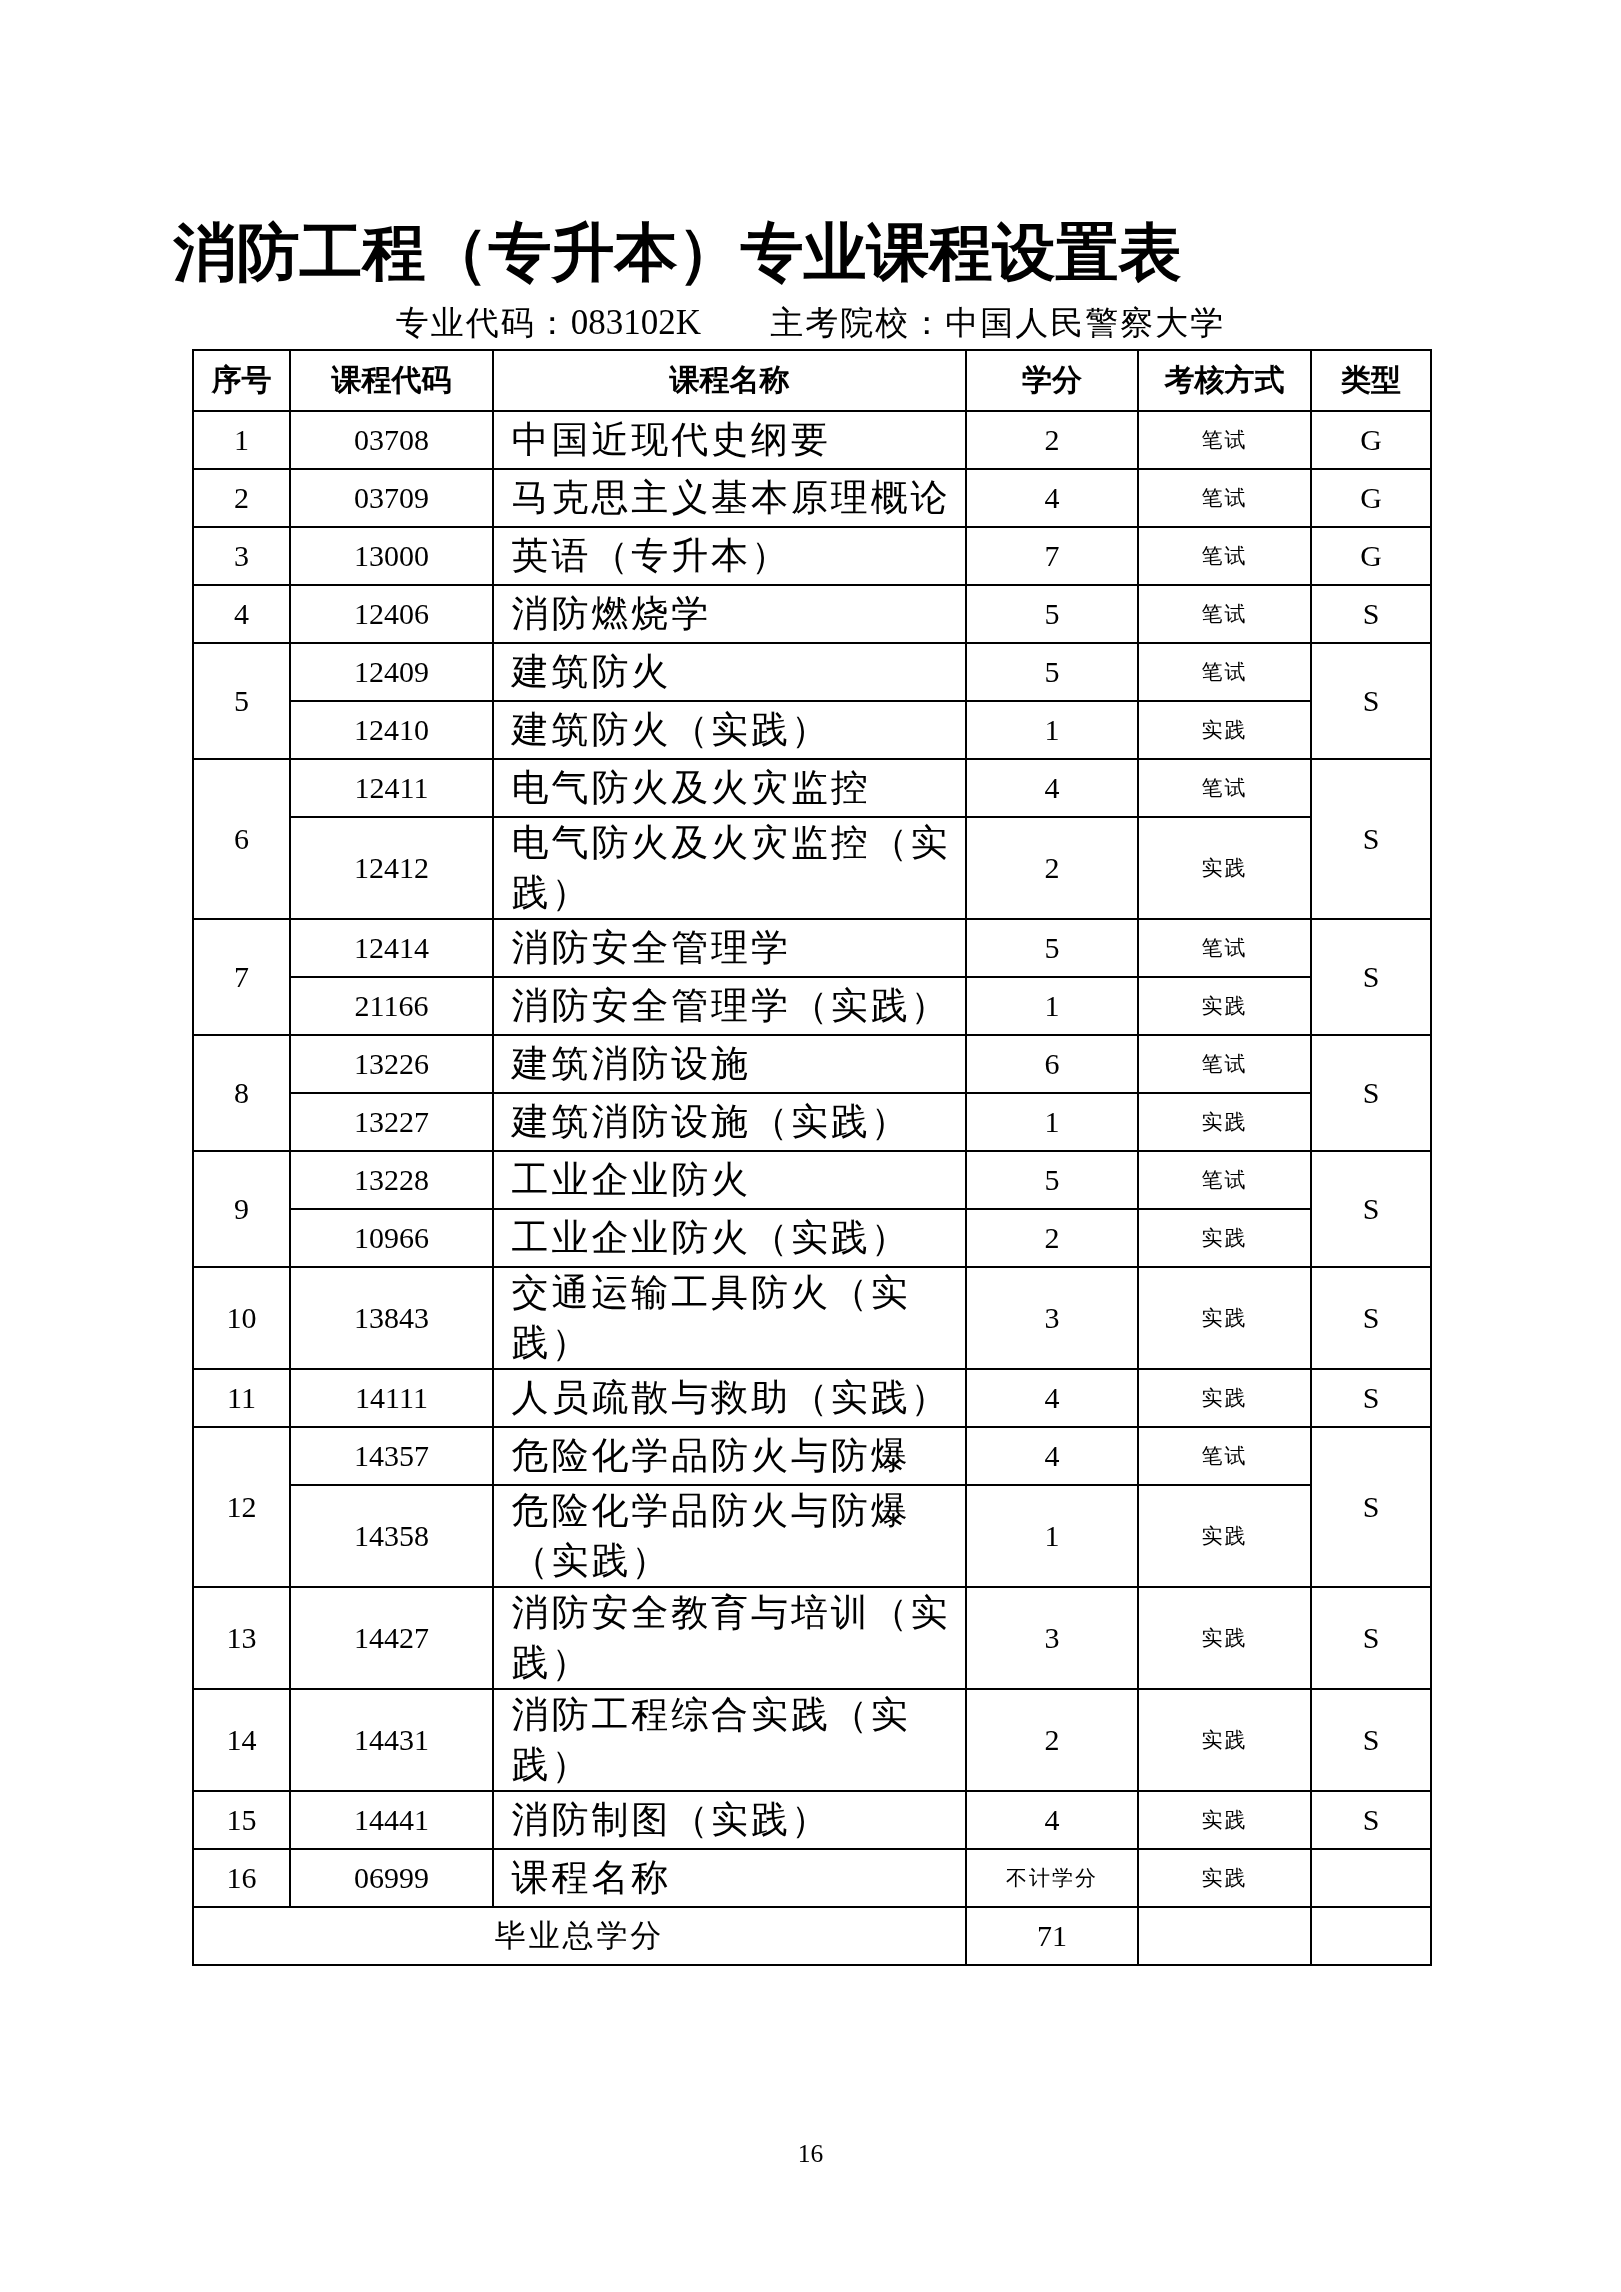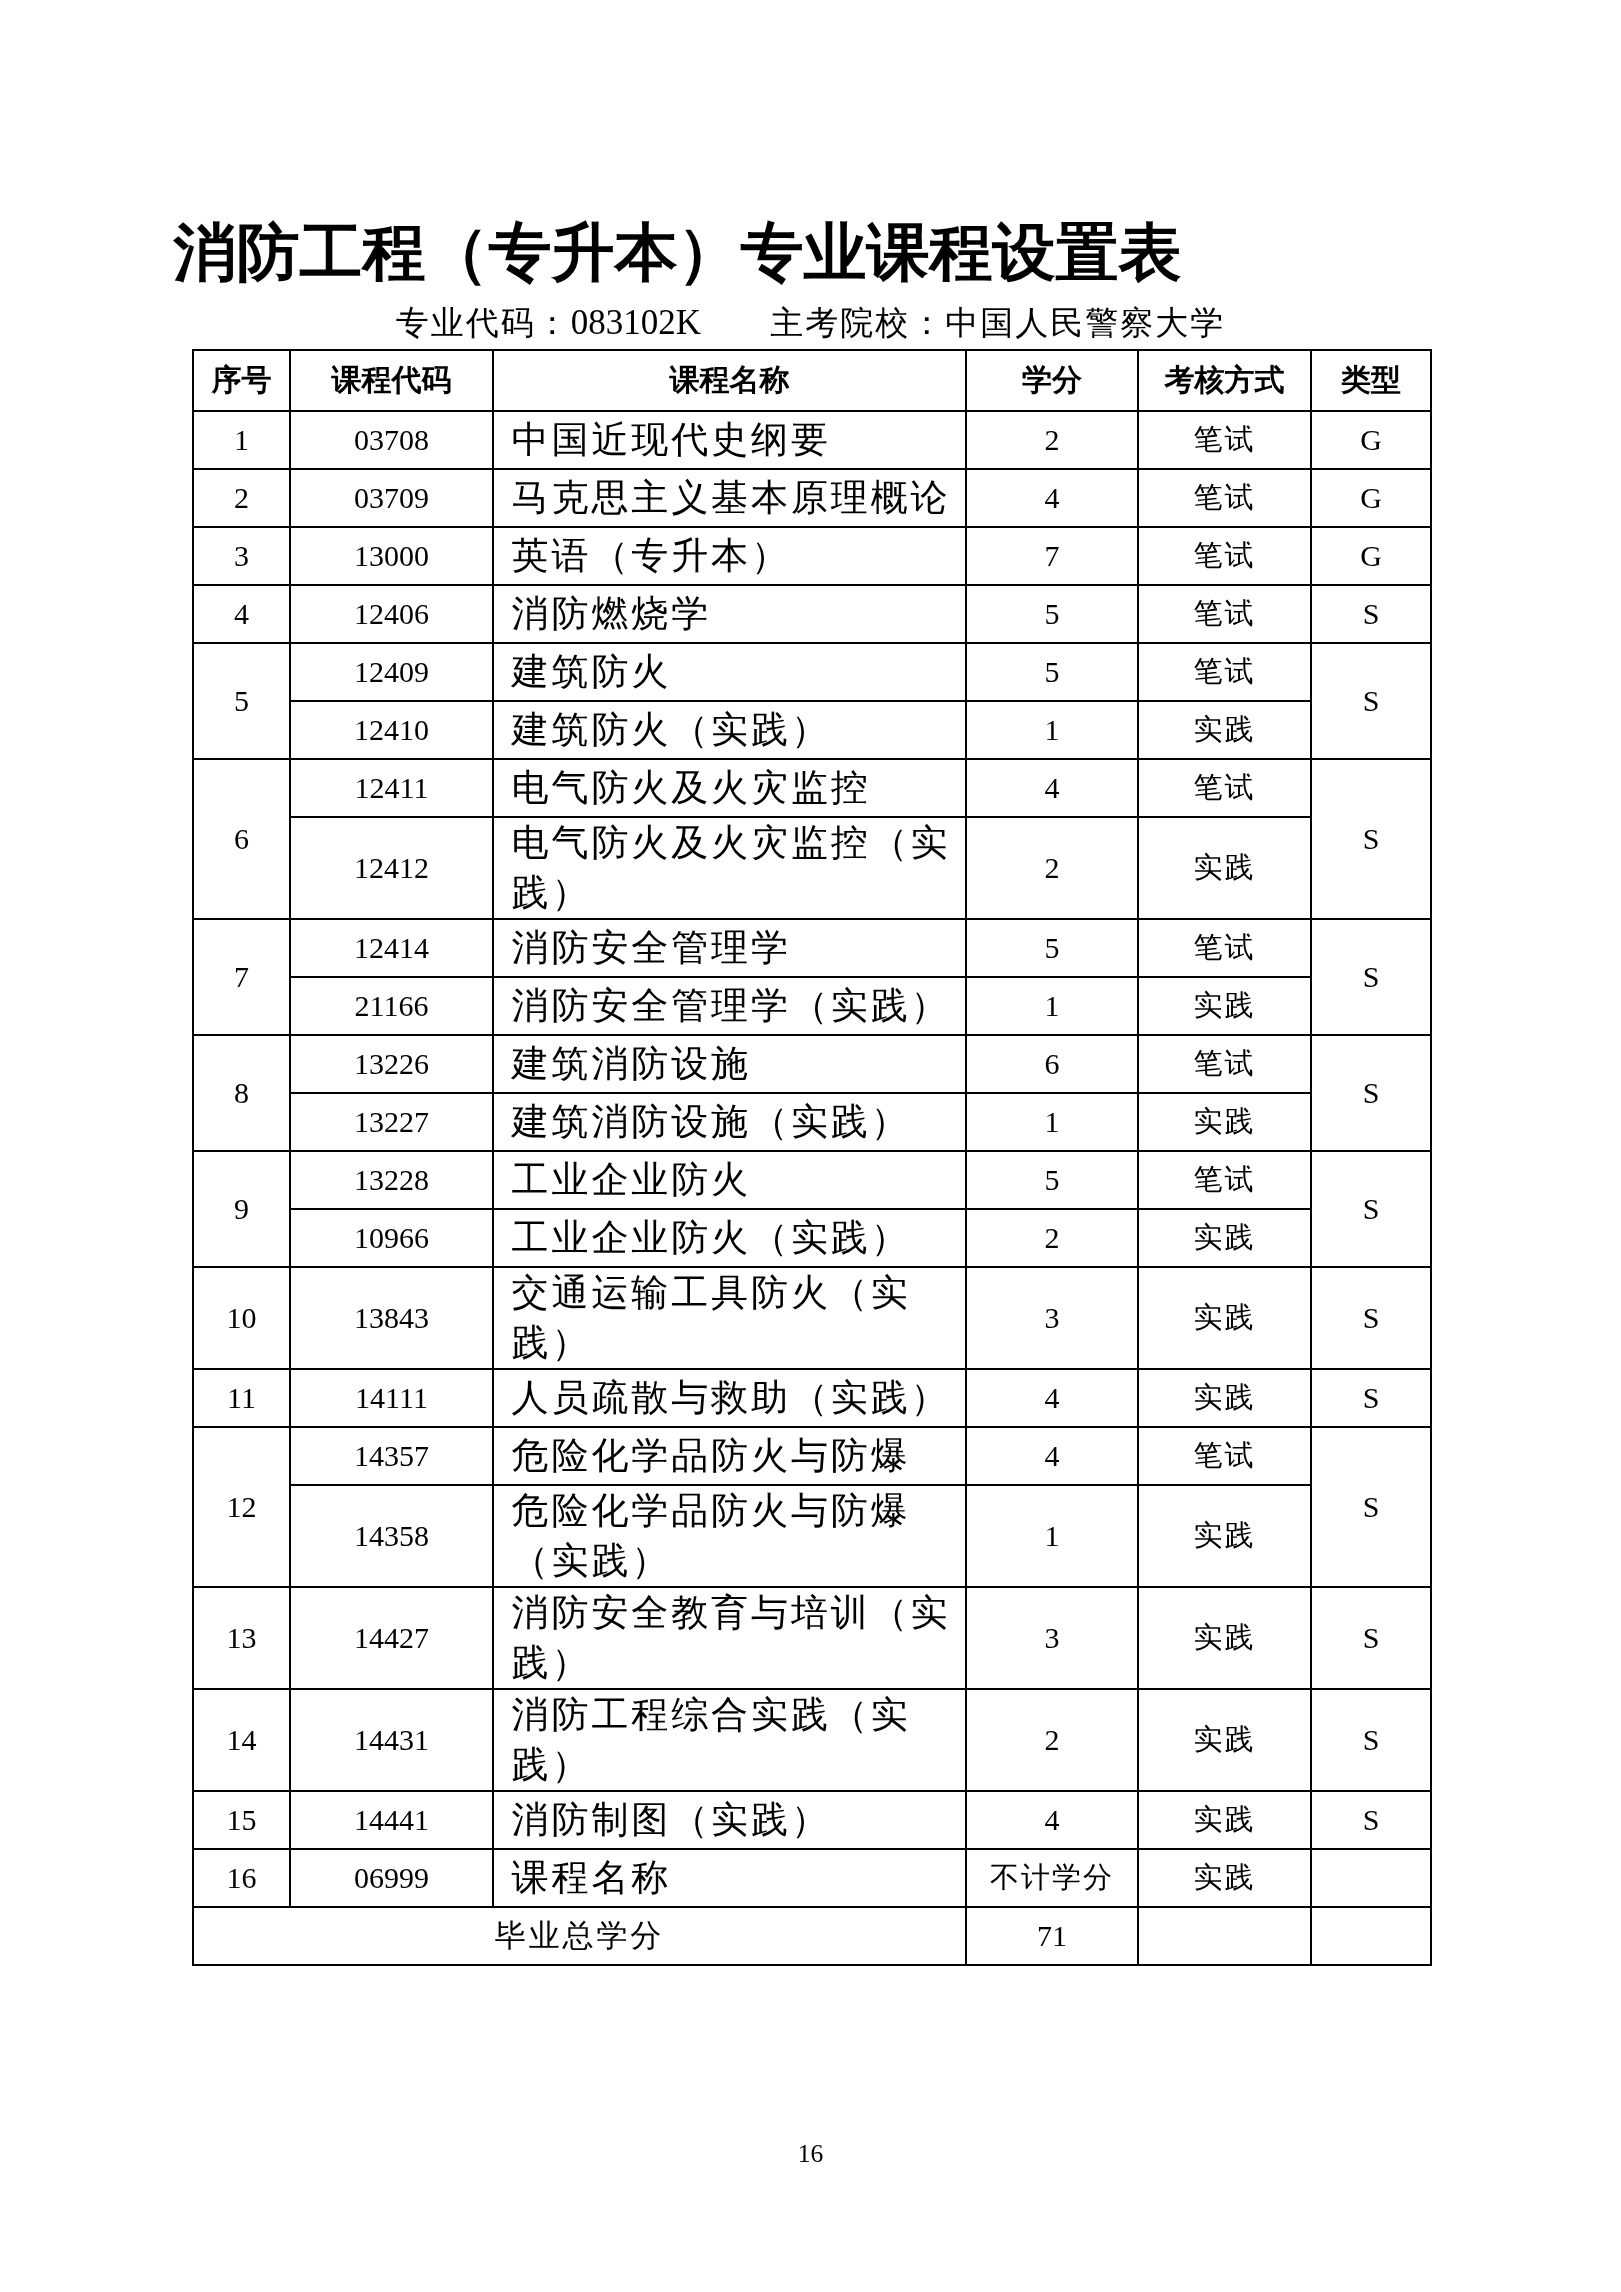--- a/index.html
+++ b/index.html
@@ -26,21 +26,21 @@
       text-align: center; vertical-align: middle;
       font-family: "Liberation Serif", "DejaVu Serif", serif;
       font-size: 30px; font-weight: normal;
     }
     table.courses th {
       font-family: "DejaVu Sans", sans-serif; font-weight: bold; font-size: 30px;
       height: 59px;
       border-radius: 30px;
     }
     table.courses td.name { text-align: left; padding-left: 17.6px; letter-spacing: 2.9px; font-family: "DejaVu Serif", serif; font-size: 37px; }
-    table.courses td.cn { font-family: "DejaVu Serif", serif; font-size: 29px; letter-spacing: 2px; }
+    table.courses td.cn { font-family: "DejaVu Serif", serif; font-size: 21px; letter-spacing: 2px; }
     table.courses td.total-label { font-family: "DejaVu Serif", serif; font-size: 31px; letter-spacing: 2.9px; }
     .page-number {
       position: absolute; left: 0; width: 1621px; top: 2139px; text-align: center;
       font-family: "Liberation Serif", serif; font-size: 25.5px;
     }
   </style>
 </head>
 <body>
 
 <div class="title">消防工程（专升本）专业课程设置表</div>

